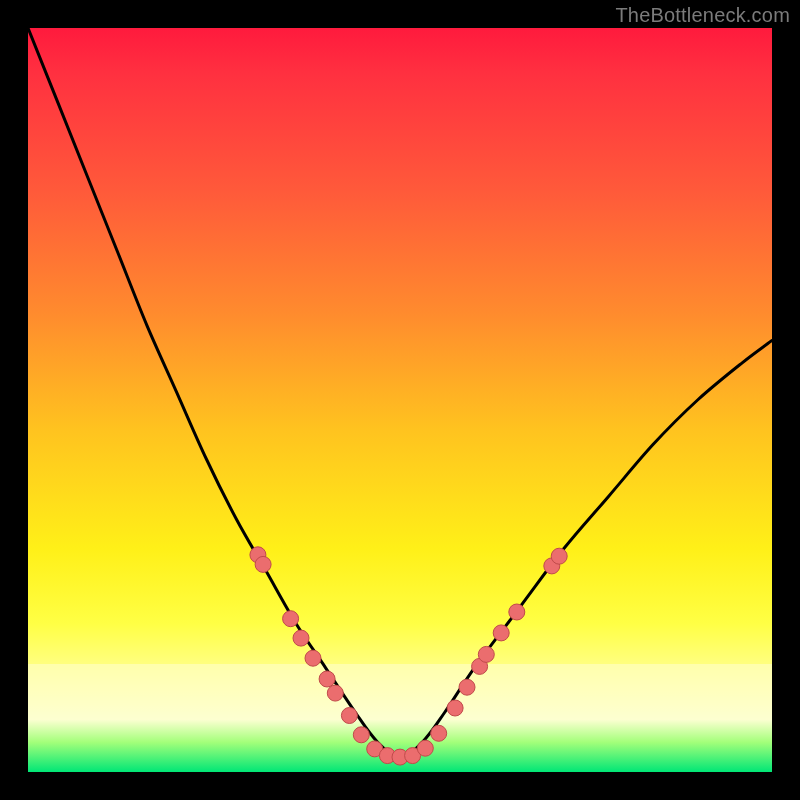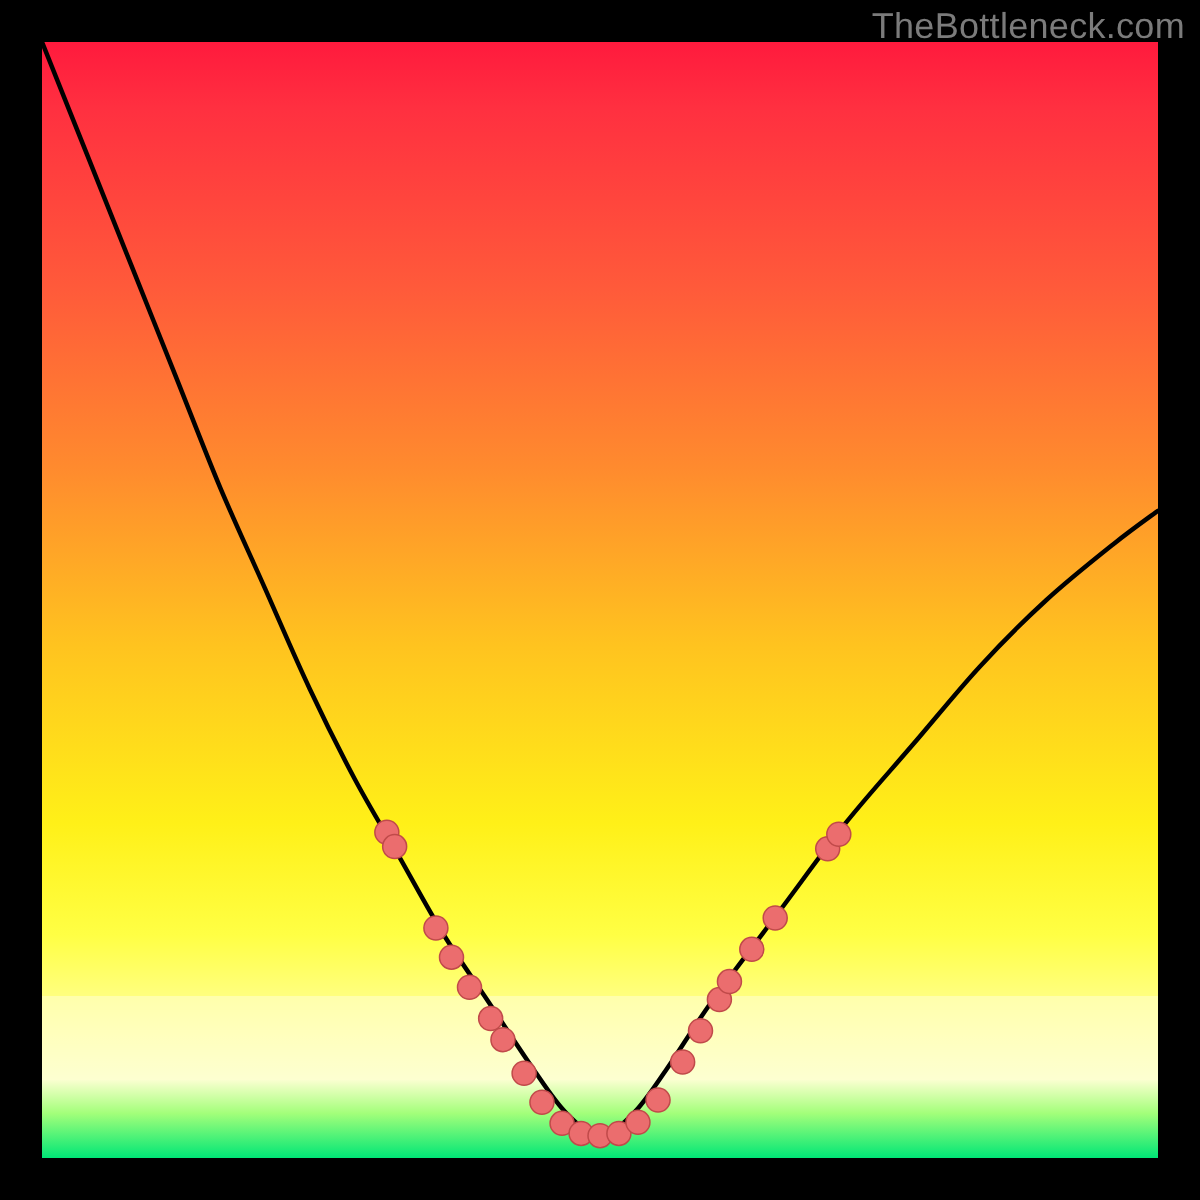--- a/index.html
+++ b/index.html
@@ -57,21 +57,21 @@
     position: absolute;
     inset: 0;
     width: 100%;
     height: 100%;
   }
   .watermark {
     position: absolute;
     top: 4px;
     right: 10px;
     color: #7b7b7b;
-    font-size: 24px;
+    font-size: 20px;
     font-weight: 500;
     letter-spacing: 0.2px;
     user-select: none;
   }
 </style>
 </head>
 <body>
 
 <div class="stage">
 

